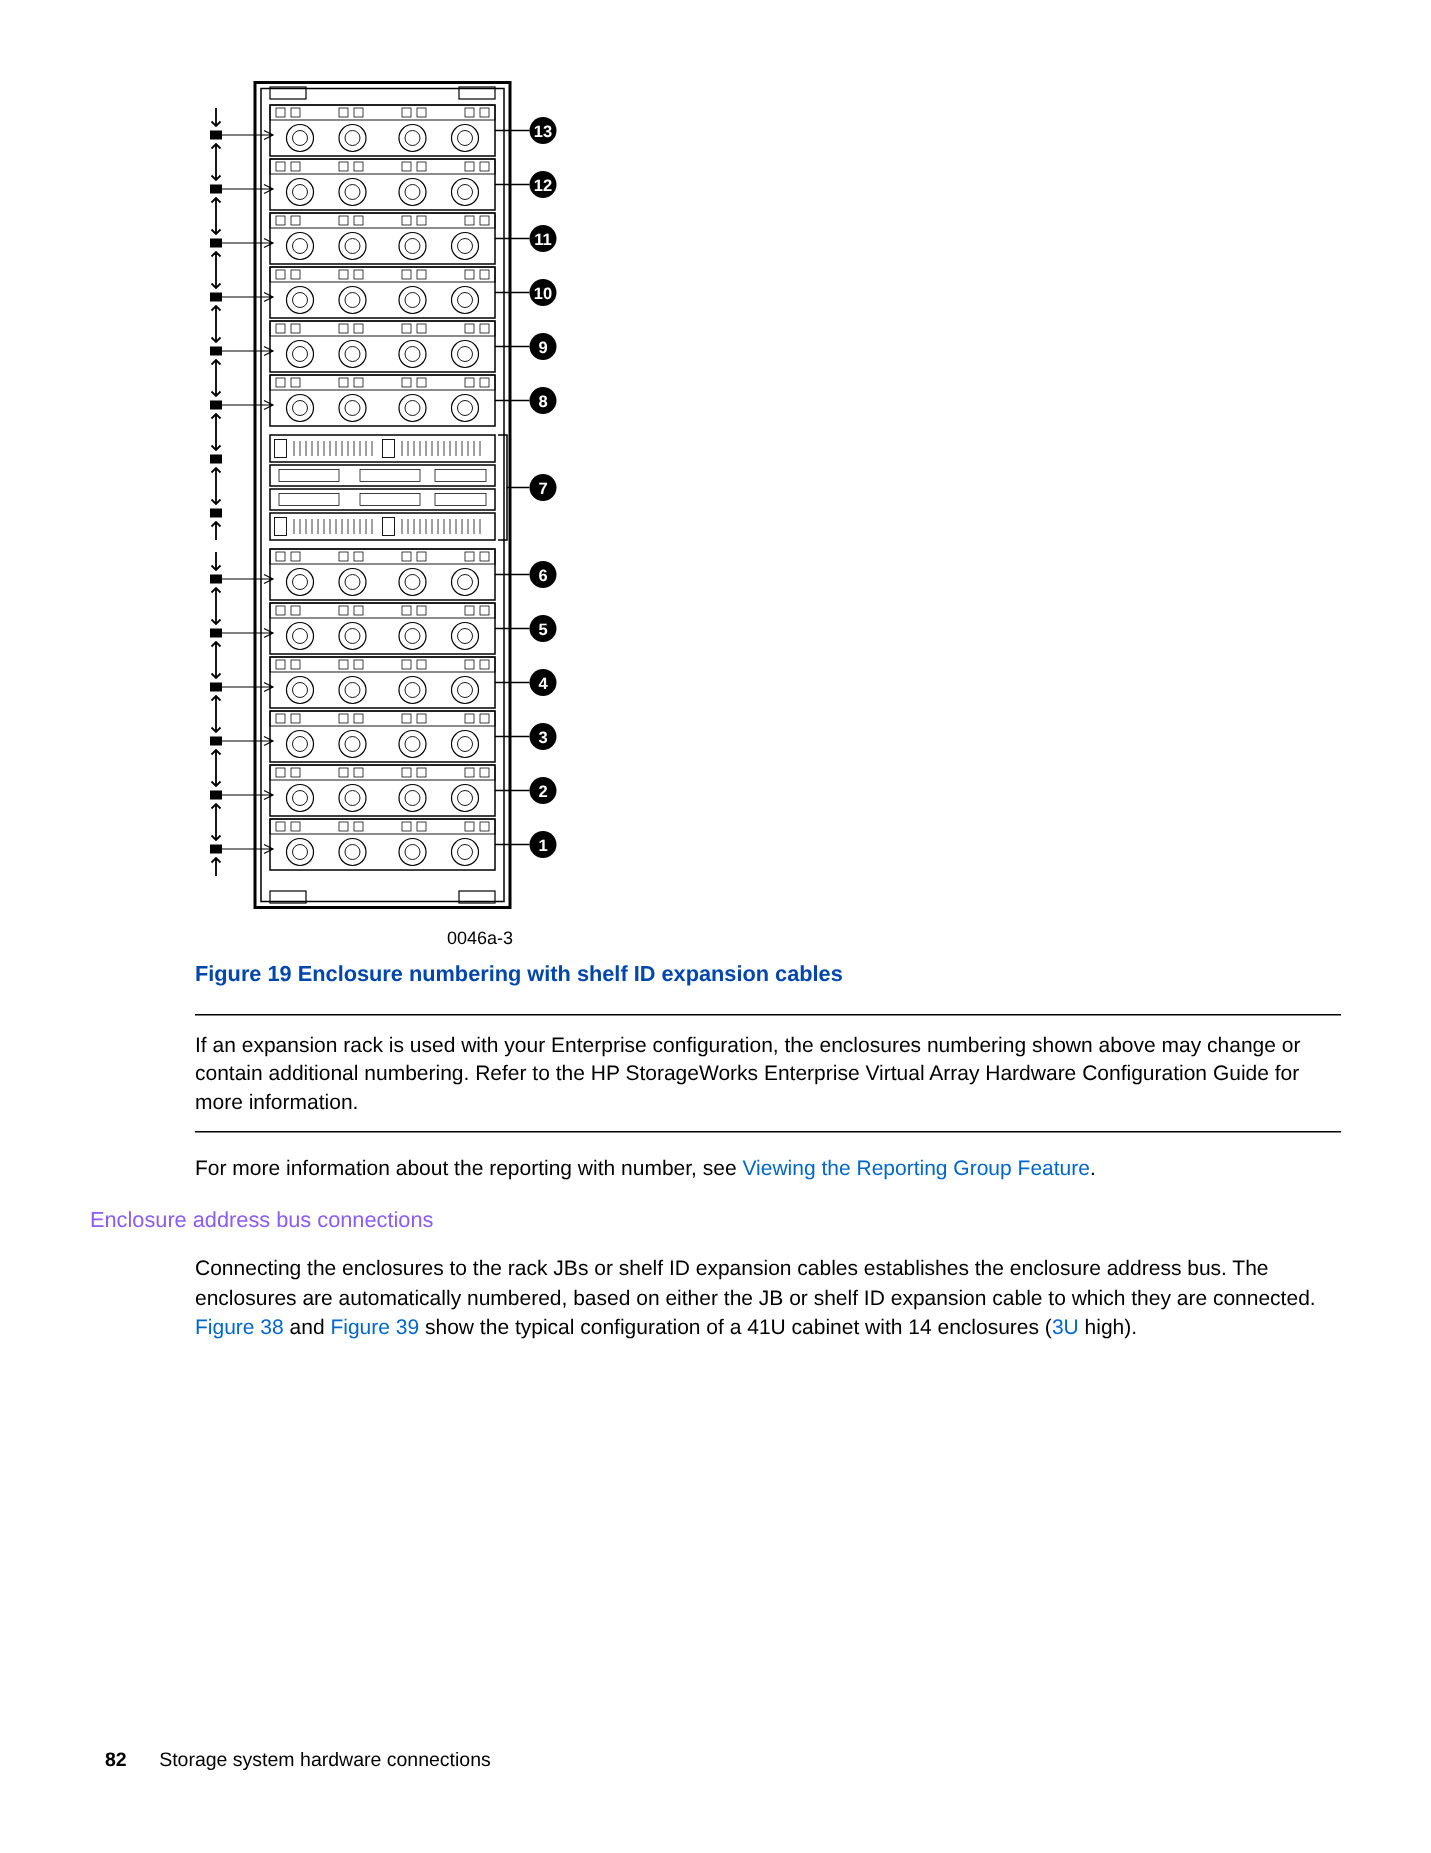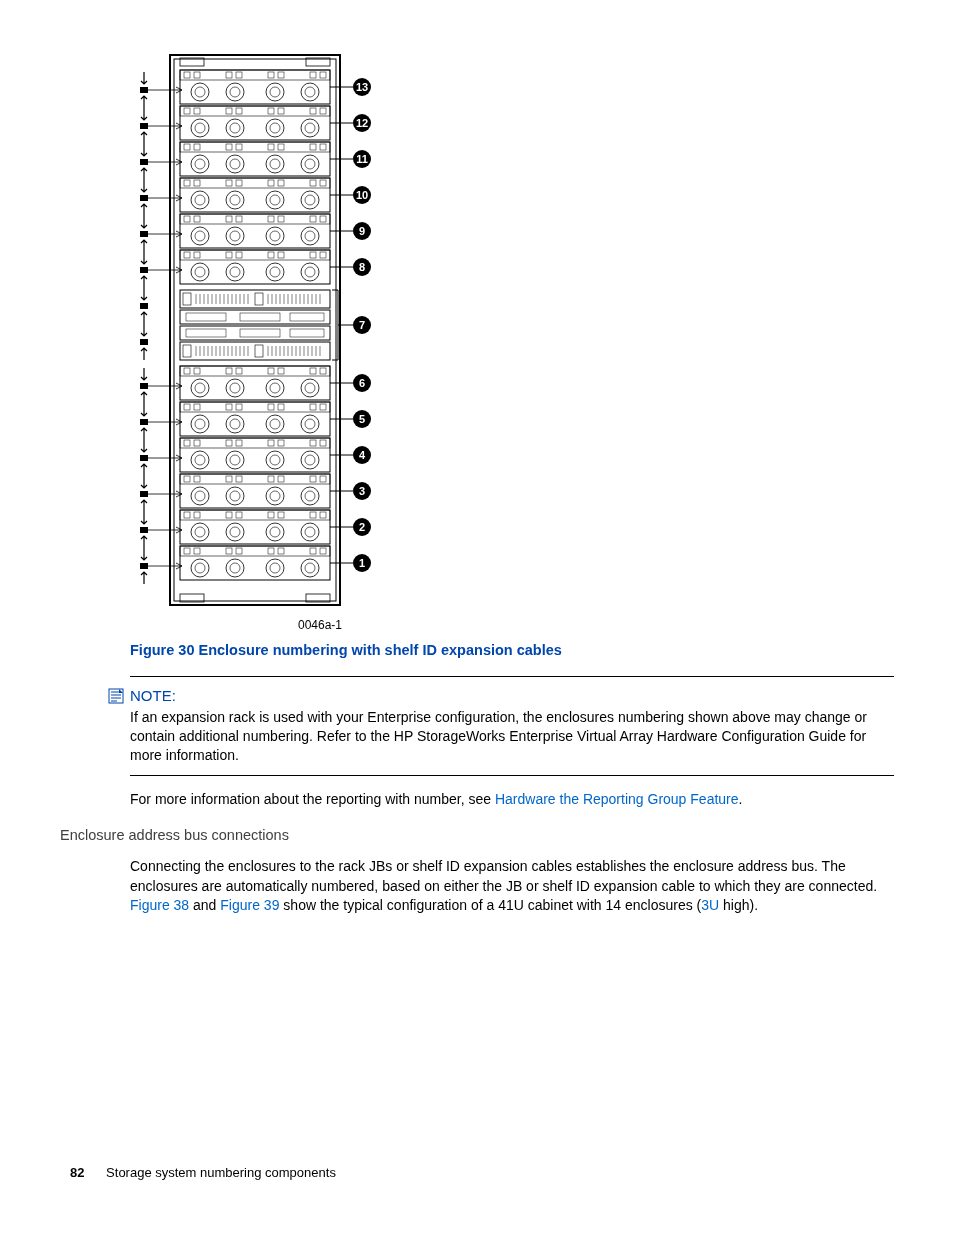--- a/index.html
+++ b/index.html
@@ -57,21 +57,21 @@
   .note-body {
     line-height: 1.35;
   }
   .italic { }
   .para {
     margin: 14px 0 14px 70px;
     line-height: 1.4;
   }
   .link { color: #0066cc; }
   .section-head {
-    color: #404040;
+    color: #8b5cf6;
     font-size: 14.5px;
     margin: 18px 0 10px 0;
   }
   .footer {
     position: absolute;
     bottom: 55px;
     left: 70px;
     font-size: 13px;
   }
   .footer .pn { margin-right: 18px; font-weight: bold; }
@@ -270,48 +270,40 @@
     <use href="#callout" x="232" y="441"></use>
         <text x="232" y="445">3</text>
     <use href="#callout" x="232" y="477"></use>
         <text x="232" y="481">2</text>
     <use href="#callout" x="232" y="513"></use>
         <text x="232" y="517">1</text>
   </g>
 </svg>
 </div>
 
-<div class="fig-ref">0046a-1</div>
-
-<div class="figure-caption">Figure 30 Enclosure numbering with shelf ID expansion cables</div>
+<div class="fig-ref">0046a-3</div>
+
+<div class="figure-caption">Figure 19 Enclosure numbering with shelf ID expansion cables</div>
 
 <hr class="hr">
 
 <div class="note-block">
-  <div class="note-head">
-    <svg class="note-icon" viewBox="0 0 16 16">
-      <rect x="1" y="1" width="14" height="14" fill="none" stroke="#0046ad" stroke-width="1"></rect>
-      <path d="M 3 4 L 11 4 M 3 7 L 13 7 M 3 10 L 13 10 M 3 13 L 9 13" stroke="#0046ad" stroke-width="1"></path>
-      <path d="M 11 1 L 15 5 L 11 5 Z" fill="#0046ad"></path>
-    </svg>
-    <span>NOTE:</span>
-  </div>
   <div class="note-body">
     <span>If an expansion rack is used with your Enterprise configuration, the enclosures numbering shown above may change or contain additional numbering. Refer to the </span><span class="italic">HP StorageWorks Enterprise Virtual Array Hardware Configuration Guide</span><span> for more information.</span>
   </div>
 </div>
 
 <hr class="hr">
 
 <div class="para">
-  <span>For more information about the reporting with number, see </span><span class="link">Hardware the Reporting Group Feature</span><span>.</span>
+  <span>For more information about the reporting with number, see </span><span class="link">Viewing the Reporting Group Feature</span><span>.</span>
 </div>
 
 <div class="section-head">Enclosure address bus connections</div>
 
 <div class="para">
   <span>Connecting the enclosures to the rack JBs or shelf ID expansion cables establishes the enclosure address bus. The enclosures are automatically numbered, based on either the JB or shelf ID expansion cable to which they are connected. </span><span class="link">Figure 38</span><span> and </span><span class="link">Figure 39</span><span> show the typical configuration of a 41U cabinet with 14 enclosures (</span><span class="link">3U</span><span> high).</span>
 </div>
 
 <div class="footer">
   <span class="pn">82</span>
-  <span>Storage system numbering components</span>
+  <span>Storage system hardware connections</span>
 </div>
 
 </body></html>

